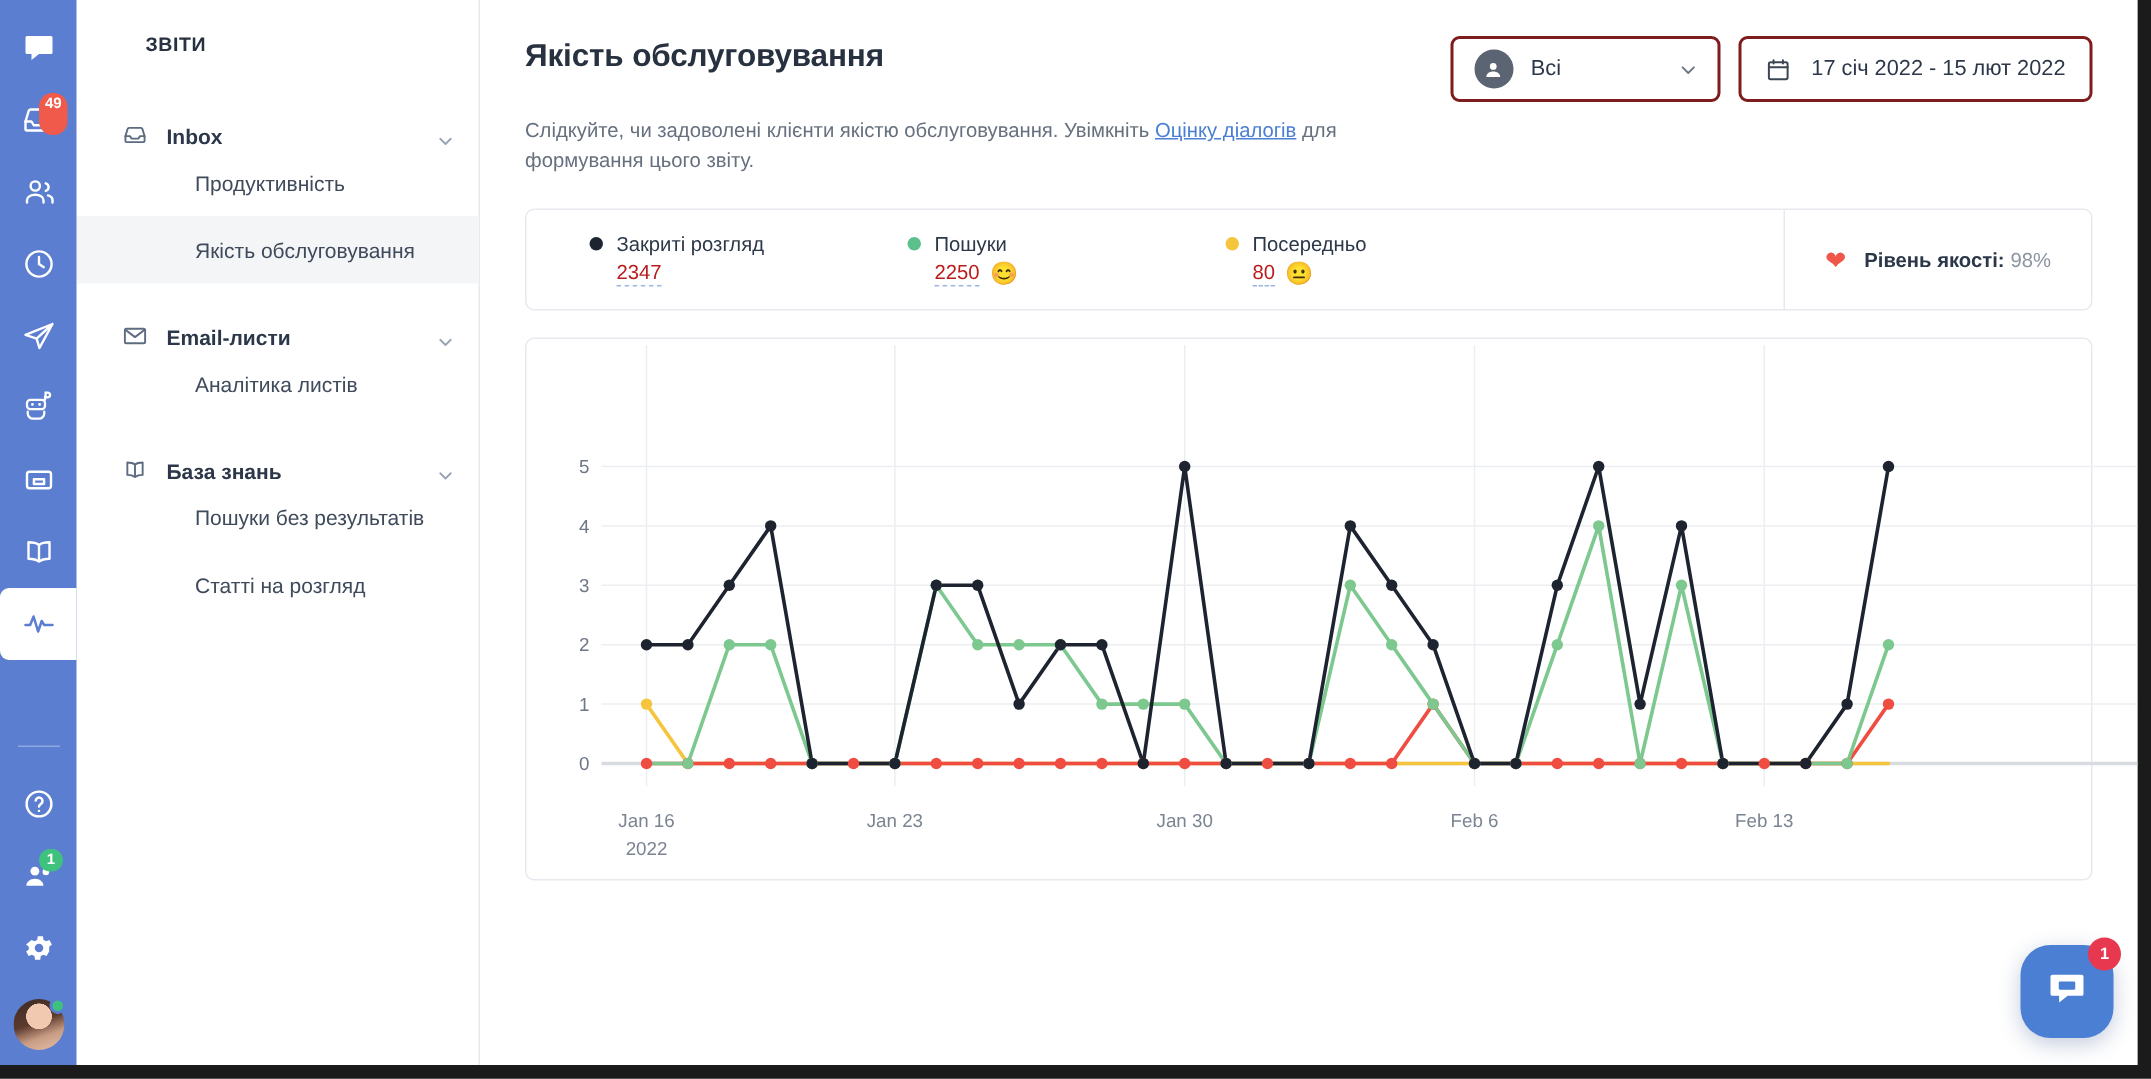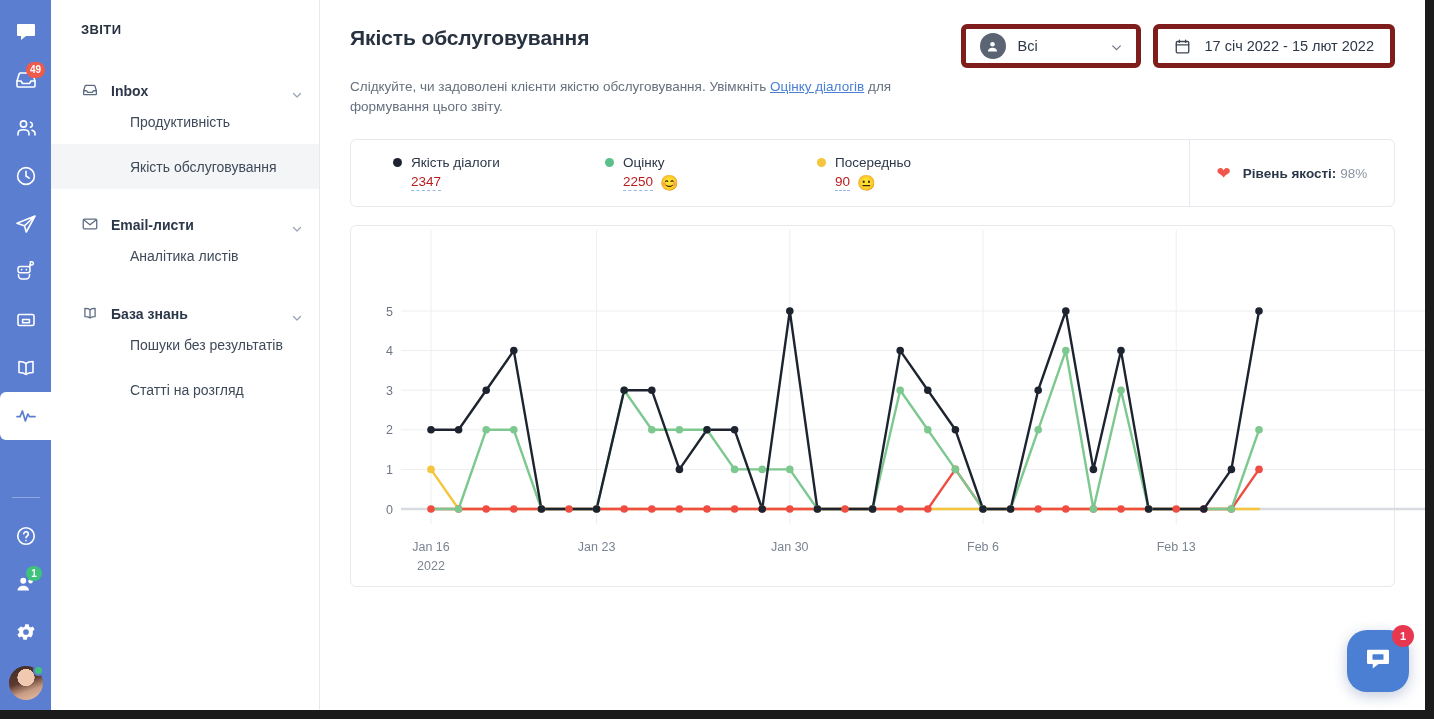--- a/index.html
+++ b/index.html
@@ -31,21 +31,21 @@
     width: 51px; height: 48px;
     display: flex; align-items: center; justify-content: center;
     position: relative; cursor: pointer;
   }
   .rail-btn svg { display:block; }
   .rail-btn.active { background:#ffffff; border-radius: 6px 0 0 6px; }
   .rail-btn.active svg { stroke:#5b7ed1; }
   .badge {
     position: absolute; background:#f05a4b; color:#fff;
     font-size: 10px; font-weight: 700; border-radius: 9px;
-    min-width: 18px; height: 16px; line-height:16px; text-align:center;
+    min-width: 18px; height: 28px; line-height:16px; text-align:center;
     padding: 0 4px; top: 6px; left: 26px;
   }
   .badge.green { background:#3fc27e; min-width:16px; height:15px; line-height:15px; }
   .rail-bottom {
     position:absolute; bottom: 10px; left:0; width:51px;
     display:flex; flex-direction:column; align-items:center;
   }
   .rail-sep { width: 28px; height:1px; background: rgba(255,255,255,.32); margin-bottom: 14px;}
   .avatar-wrap { position:relative; width:34px; height:34px; margin-top:10px; cursor:pointer;}
   .avatar {
@@ -60,21 +60,21 @@
   }
 
   
   .nav {
     width: 269px; flex: 0 0 269px; height:100%;
     background:#ffffff; border-right:1px solid #e7e9ee;
     padding-top: 22px;
   }
   .nav-title {
     font-size: 13px; font-weight: 700; color:#27313f; letter-spacing:.4px;
-    padding: 0 0 18px 30px;
+    padding: 0 0 18px 46px;
   }
   .nav-group {
     display:flex; align-items:flex-end; height:44px; padding: 0 16px 0 30px;
     cursor:pointer; position:relative;
   }
   .nav-group .g-icon { width:18px; height:18px; margin-right:12px; color:#5c6b80; flex:0 0 18px;}
   .nav-group .g-label { font-size:14px; font-weight:700; color:#2c3849; flex:1; }
   .chev { width:12px;height:12px; color:#98a2b3; }
   .nav-item {
     display:flex; align-items:center; height:45px; padding-left: 79px;
@@ -89,21 +89,21 @@
   }
   .head-row { display:flex; align-items:flex-start; }
   .head-left { flex:1; padding-top: 4px; }
   .page-title { font-size: 21px; font-weight:700; color:#27313f; letter-spacing:-.1px;}
   .page-sub {
     margin-top: 27px; font-size: 13.5px; color:#66707e; line-height:20px; max-width: 600px;
   }
   .page-sub a { color:#4a7fd4; text-decoration:underline; }
   .head-right { display:flex; gap: 12px; padding-top: 2px;}
   .ctl {
-    height: 44px; border:5px solid #7f1d1d; border-radius:6px; background:#fff;
+    height: 44px; border:2px solid #7f1d1d; border-radius:6px; background:#fff;
     display:flex; align-items:center; padding: 0 14px; cursor:pointer;
   }
   .ctl.sel { width: 180px; justify-content: space-between; }
   .ctl.date { padding: 0 16px; }
   .ctl .person {
     width:26px;height:26px;border-radius:50%;background:#5b6472;
     display:flex;align-items:center;justify-content:center;margin-right:12px;flex:0 0 26px;
   }
   .ctl .txt { font-size:14.5px; color:#2c3849; flex:1;}
   .cal { width:17px;height:17px;margin-right:14px;color:#4a5463;}
@@ -382,45 +382,45 @@
         </div>
       </div>
     </div>
 
     <div class="summary">
       <div class="sum-items">
 
         <div class="sum-item">
           <div class="sum-top">
             <span class="dot" style="background:#1d2430"></span>
-            <span class="sum-label">Якість діалоги</span>
+            <span class="sum-label">Закриті розгляд</span>
           </div>
           <div class="sum-bot">
             <span class="sum-val">2347</span>
           </div>
         </div>
 
         <div class="sum-item">
           <div class="sum-top">
             <span class="dot" style="background:#5cc08a"></span>
-            <span class="sum-label">Оцінку</span>
+            <span class="sum-label">Пошуки</span>
           </div>
           <div class="sum-bot">
             <span class="sum-val">2250</span>
             <span class="emoji">😊</span>
           </div>
         </div>
 
         <div class="sum-item">
           <div class="sum-top">
             <span class="dot" style="background:#f5c53d"></span>
             <span class="sum-label">Посередньо</span>
           </div>
           <div class="sum-bot">
-            <span class="sum-val">90</span>
+            <span class="sum-val">80</span>
             <span class="emoji">😐</span>
           </div>
         </div>
 
       </div>
 
       <div class="sum-right">
         <span class="heart">❤</span>
         <span class="q-label">Рівень якості:</span>
         <span class="q-val">98%</span>

